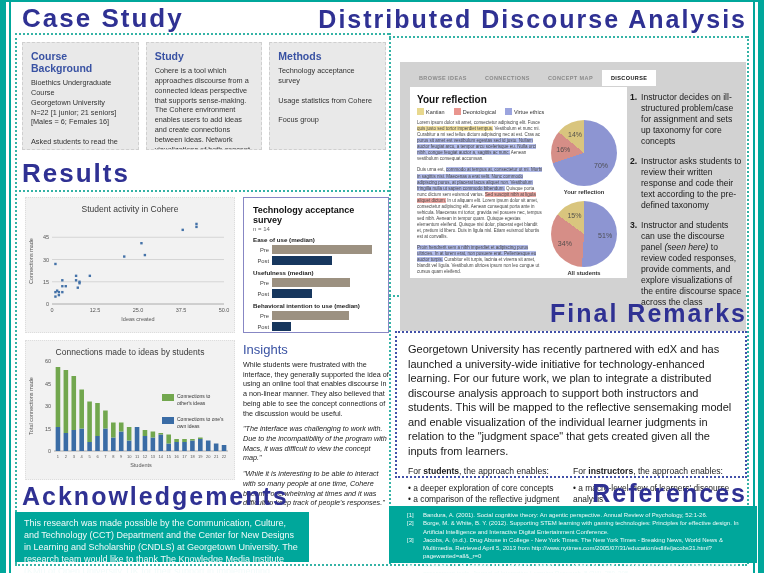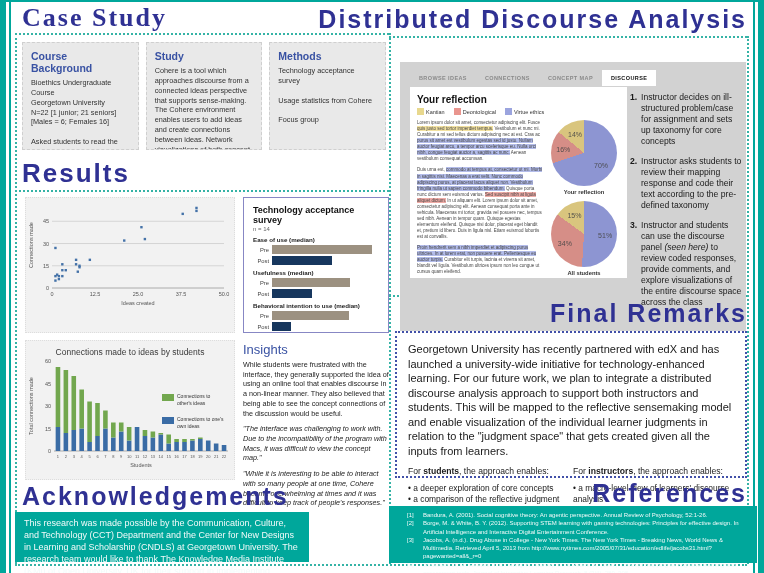--- a/index.html
+++ b/index.html
@@ -115,21 +115,21 @@
 
   <div class="dot-h" style="left:15px;top:33px;width:374px;"></div>
   <div class="dot-h" style="left:389px;top:36px;width:358px;"></div>
   <div class="dot-h" style="left:15px;top:190px;width:374px;"></div>
   <div class="dot-h" style="left:389px;top:295px;width:358px;"></div>
   <div class="dot-h" style="left:15px;top:564px;width:732px;"></div>
   <div class="dot-v" style="left:15px;top:33px;height:531px;"></div>
   <div class="dot-v" style="left:747px;top:36px;height:528px;"></div>
   <div class="dot-v" style="left:389px;top:33px;height:531px;"></div>
 
-  <div class="stitle" style="left:22px;top:3px;font-family:Liberation Serif, serif;">Case Study</div>
+  <div class="stitle" style="left:22px;top:3px;">Case Study</div>
   <div class="boxes">
     <div class="info-box">
       <div class="box-title">Course Background</div>
       <div class="box-body">Bioethics Undergraduate Course
 Georgetown University
 N=22 [1 junior; 21 seniors]
 [Males = 6; Females 16]
 
 Asked students to read the case "The Adderall Advantage" and answer whether or not they viewed the individual's action as morally wrong [3].</div>
     </div>
@@ -196,32 +196,33 @@
       </div>
     </div>
 
     <div class="steps">
       <div class="step">
         <span class="sn">1.</span>
         <span class="st"><span>Instructor decides on ill-structured problem/case for assignment and sets up taxonomy for core concepts</span><em></em><span></span></span>
       </div>
       <div class="step">
         <span class="sn">2.</span>
-        <span class="st"><span>Instructor asks students to review their mapping response and code their text according to the pre-defined taxonomy</span><em></em><span></span></span>
+        <span class="st"><span>Instructor asks students to review their written response and code their text according to the pre-defined taxonomy</span><em></em><span></span></span>
       </div>
       <div class="step">
         <span class="sn">3.</span>
         <span class="st"><span>Instructor and students can use the discourse panel </span><em>(seen here)</em><span> to review coded responses, provide comments, and explore visualizations of the entire discourse space across the class</span></span>
       </div>
     </div>
   </div>
 
   <div class="stitle" style="left:22px;top:158px;">Results</div>
 
   <div class="chart-box sc-box">
+    <div class="chart-title">Student activity in Cohere</div>
     <div><svg width="206" height="112" font-family="Liberation Sans, sans-serif">
           <text x="23" y="92" font-size="5.5" text-anchor="end" fill="#555">0</text>
           <line x1="26" y1="67.75862068965517" x2="198" y2="67.75862068965517" stroke="#c9c9c9" stroke-width="0.7"></line>
           <text x="23" y="69.75862068965517" font-size="5.5" text-anchor="end" fill="#555">15</text>
           <line x1="26" y1="45.51724137931034" x2="198" y2="45.51724137931034" stroke="#c9c9c9" stroke-width="0.7"></line>
           <text x="23" y="47.51724137931034" font-size="5.5" text-anchor="end" fill="#555">30</text>
           <line x1="26" y1="23.275862068965523" x2="198" y2="23.275862068965523" stroke="#c9c9c9" stroke-width="0.7"></line>
           <text x="23" y="25.275862068965523" font-size="5.5" text-anchor="end" fill="#555">45</text>
           <line x1="26" y1="90" x2="198" y2="90" stroke="#999" stroke-width="0.8"></line>
           <text x="26" y="98" font-size="5.5" text-anchor="middle" fill="#555">0</text>

